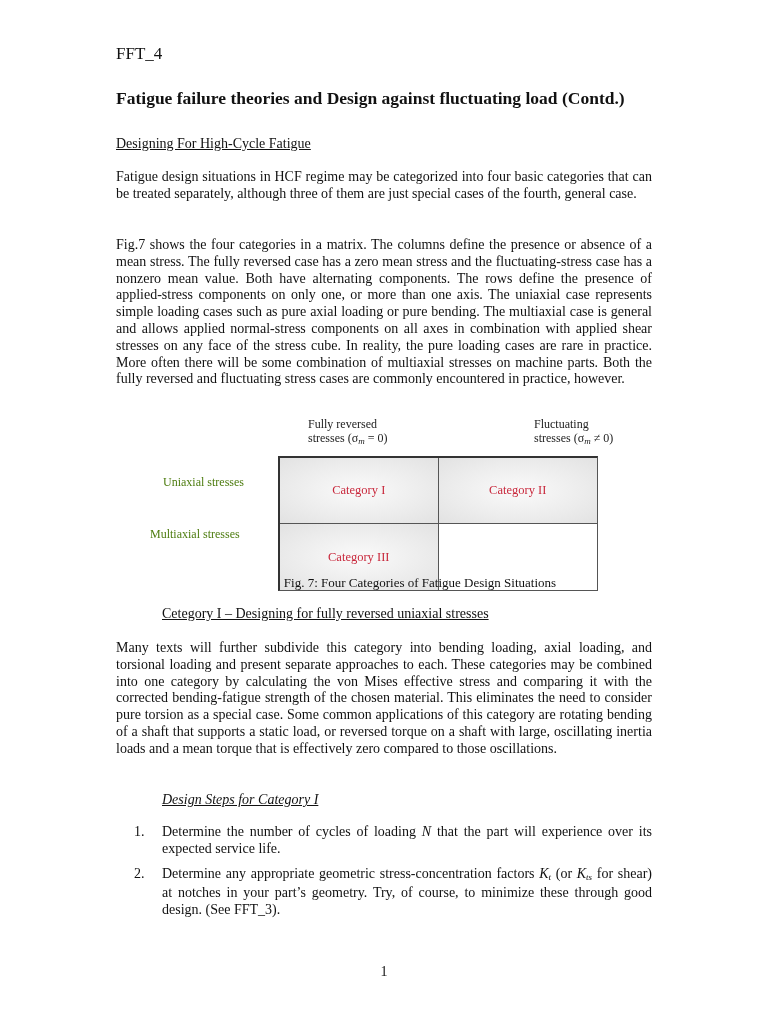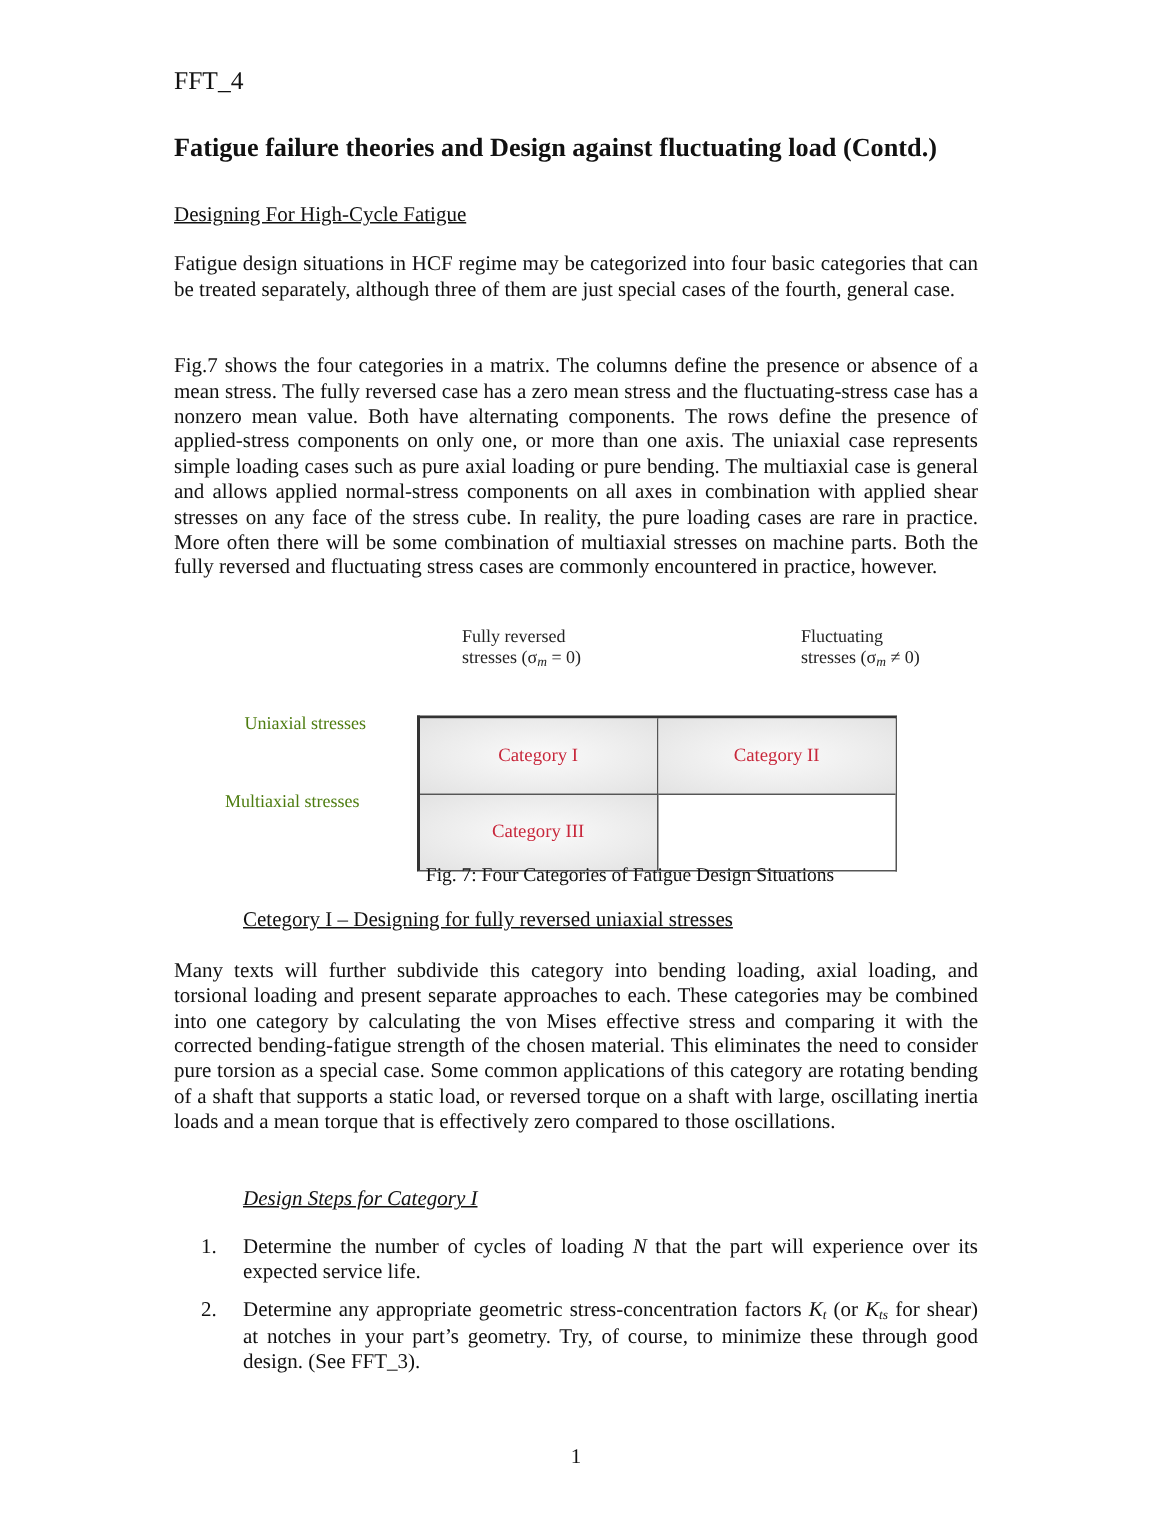--- a/index.html
+++ b/index.html
@@ -51,29 +51,28 @@
       color: #222;
       white-space: nowrap;
     }
     .fig-rowhead {
       font-size: 12px;
       color: #4d7c0f;
       white-space: nowrap;
     }
     .matrix {
       left: 278px; top: 456px;
-      width: 320px; height: 104px;
+      width: 320px; height: 135px;
       border: 1px solid #555;
       border-top: 2px solid #333;
       border-left: 2px solid #333;
       box-sizing: border-box;
       display: grid;
       grid-template-columns: 1fr 1fr;
       grid-template-rows: 1fr 1fr;
-      margin-top: 21px;
     }
     .cell {
       display: flex;
       align-items: center;
       justify-content: center;
       font-size: 12.5px;
       color: #c8283c;
       background: radial-gradient(ellipse at 50% 50%, #fafafa 0%, #ececec 60%, #e2e2e2 100%);
       box-sizing: border-box;
     }

